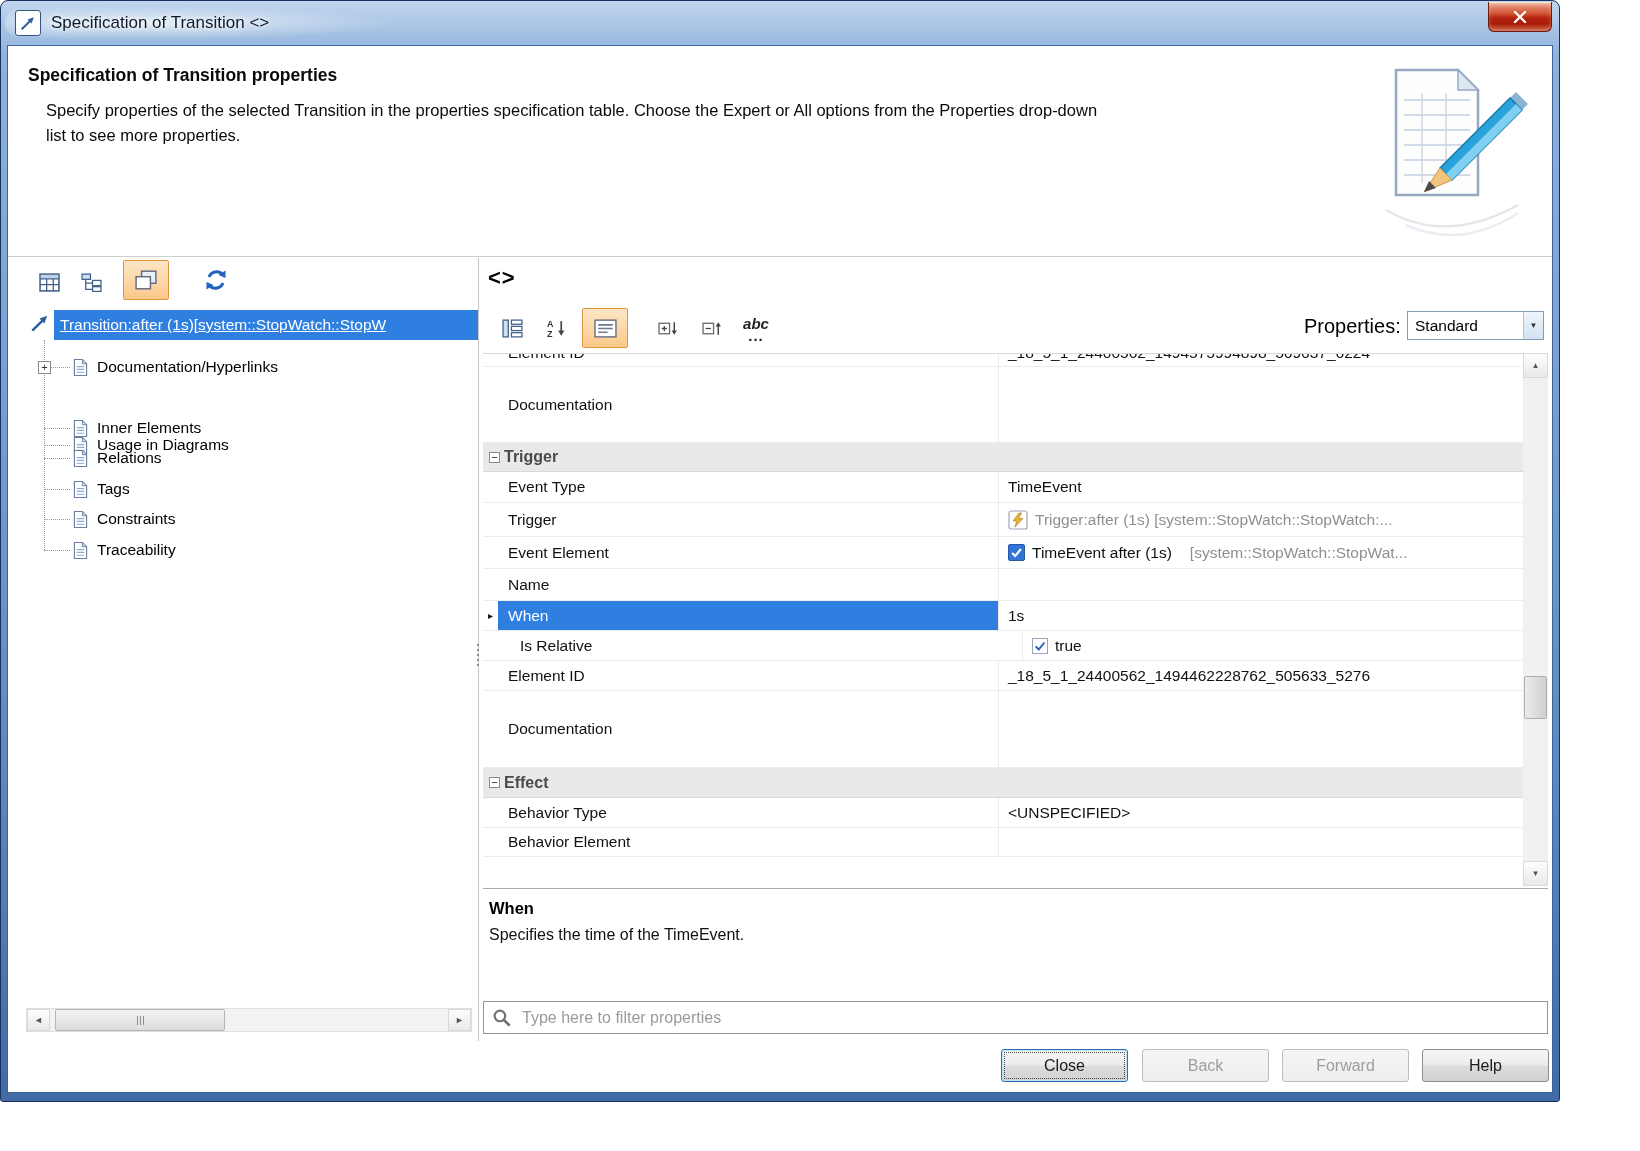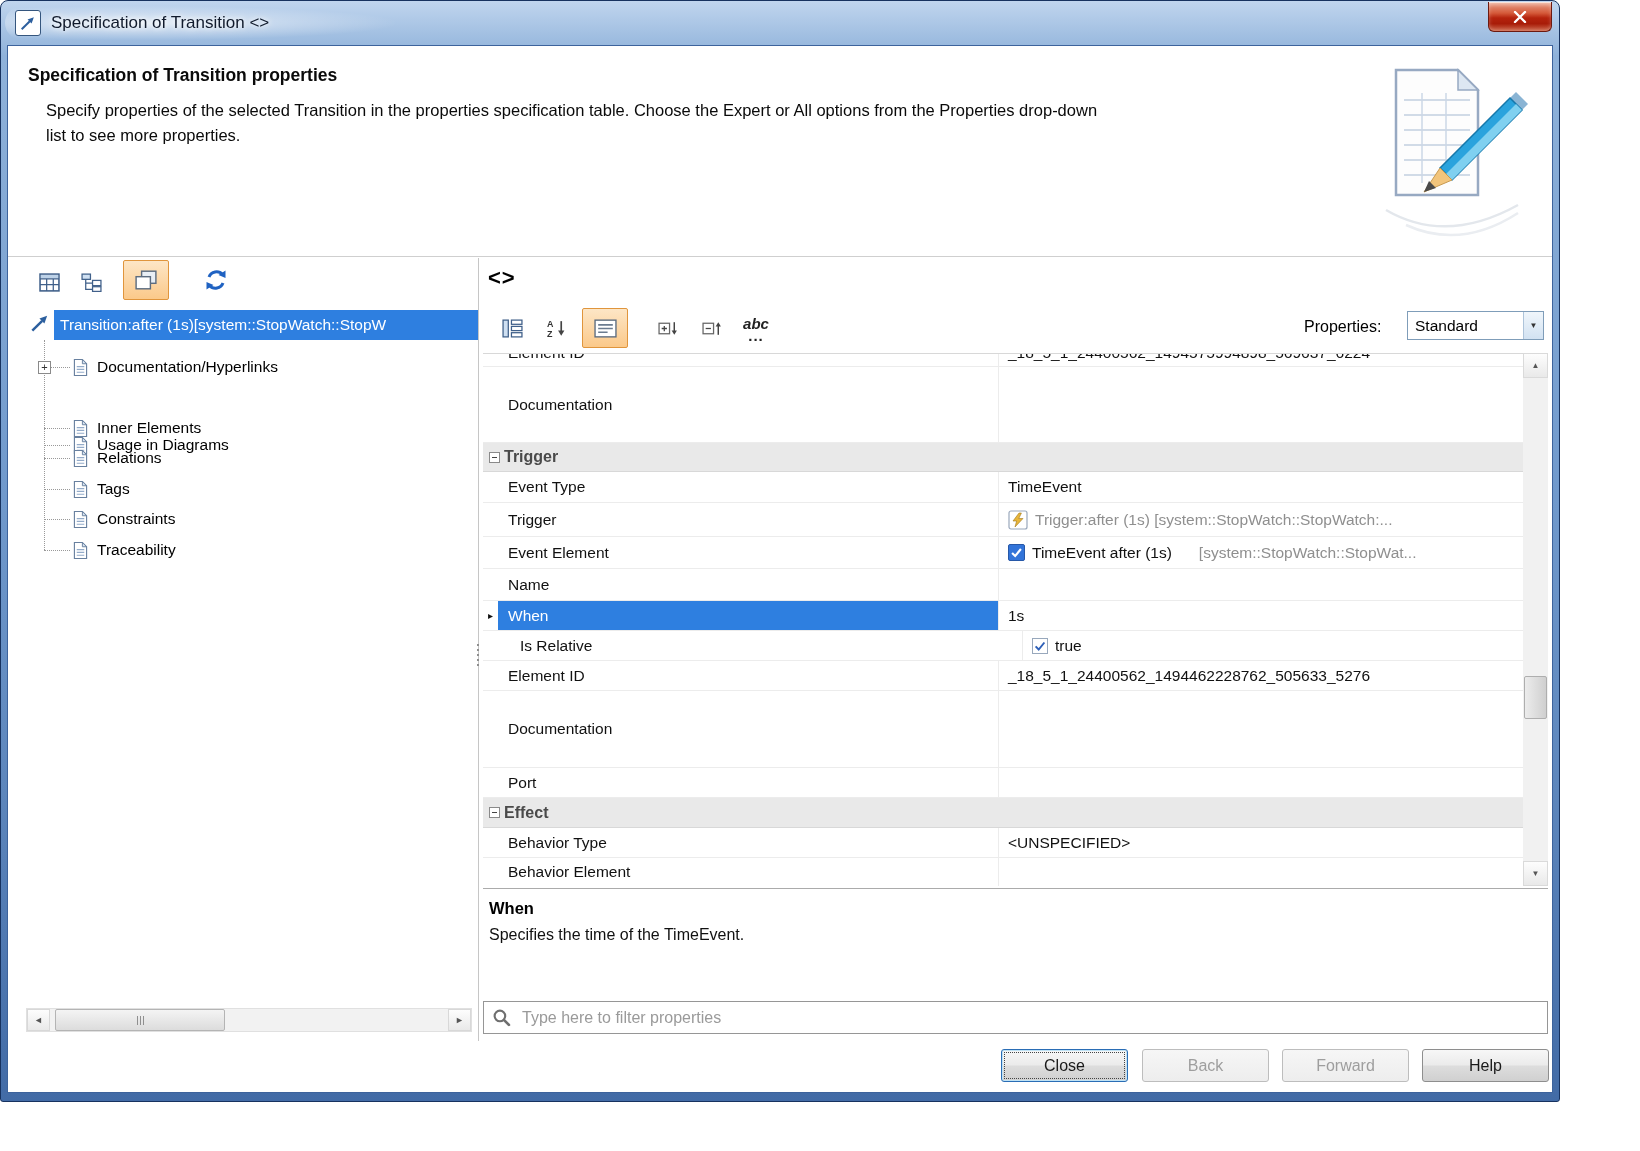--- a/index.html
+++ b/index.html
@@ -40,21 +40,21 @@
   .header-desc span{display:block;white-space:nowrap;}
   .header-art{position:absolute;left:1358px;top:14px;}
 
   
   .tool{position:absolute;width:38px;height:36px;top:218px;display:grid;place-items:center;cursor:pointer;}
   .tool-sel{position:absolute;width:46px;height:40px;top:214px;display:grid;place-items:center;cursor:pointer;
     background:linear-gradient(180deg,#fde6c6,#fbc98a);border:1px solid #e0953c;border-radius:2px;}
 
   .tree-root-icon{position:absolute;left:21px;top:266px;width:22px;height:22px;}
   .tree-root-sel{position:absolute;left:46px;top:264px;width:424px;height:30px;background:#2e7fe0;color:#fff;
-    font-size:15.5px;line-height:30px;padding-left:6px;white-space:nowrap;overflow:hidden;cursor:default;}
+    font-size:15.5px;line-height:30px;padding-left:6px;white-space:nowrap;overflow:hidden;cursor:default;text-decoration:underline;}
   .tree-vline{position:absolute;left:36px;top:294px;height:210px;width:0;border-left:1px dotted #999;}
   .tree-item{position:absolute;left:36px;height:30px;display:flex;align-items:center;cursor:default;}
   .tree-item .stub{width:26px;height:1px;border-top:1px dotted #999;margin-right:3px;flex:none;}
   .tree-item .doc-ic{flex:none;margin-right:9px;}
   .tree-label{font-size:15.5px;color:#000;white-space:nowrap;}
   .expander{position:absolute;left:30px;top:315px;width:13px;height:13px;border:1px solid #8a8a8a;background:#fff;
     font-size:11px;line-height:10px;text-align:center;color:#333;z-index:2;cursor:pointer;}
 
   .hscroll{position:absolute;left:18px;top:962px;width:446px;height:24px;background:#f2f2f2;
     border:1px solid #e0e0e0;display:flex;}
@@ -74,38 +74,38 @@
 
   
   .rp-title{position:absolute;left:480px;top:219px;font-size:22px;font-weight:bold;color:#000;letter-spacing:1px;}
   .rtool{position:absolute;top:263px;width:38px;height:38px;display:grid;place-items:center;cursor:pointer;}
   .rtool-sel{position:absolute;top:262px;width:46px;height:40px;display:grid;place-items:center;cursor:pointer;
     background:linear-gradient(180deg,#fde6c6,#fbc98a);border:1px solid #e0953c;border-radius:2px;}
   .abc-btn{position:absolute;top:263px;width:46px;height:40px;display:flex;flex-direction:column;align-items:center;
     justify-content:center;cursor:pointer;color:#222;}
   .abc-top{font-size:15px;font-style:italic;font-weight:bold;line-height:14px;}
   .abc-dots{font-size:15px;font-weight:bold;line-height:10px;letter-spacing:1px;}
-  .props-label{position:absolute;left:1296px;top:266px;height:29px;line-height:29px;font-size:16px;color:#000;}
+  .props-label{position:absolute;left:1296px;top:266px;height:29px;line-height:29px;font-size:20px;color:#000;}
   .combo{position:absolute;left:1399px;top:265px;width:137px;height:29px;border:1px solid #7f9db9;background:#fff;
     display:flex;align-items:center;cursor:pointer;}
   .combo-text{flex:1;padding-left:7px;font-size:15.5px;color:#000;white-space:nowrap;overflow:hidden;}
   .combo-btn{width:20px;align-self:stretch;background:linear-gradient(180deg,#f0f6fb,#d2e2f2);
     border-left:1px solid #aec4da;display:grid;place-items:center;font-size:8px;color:#333;}
 
   
   .ptable{position:absolute;left:475px;top:307px;width:1040px;height:533px;overflow:hidden;
     border-top:1px solid #d8d8d8;font-size:15.5px;color:#111;}
   .prow{display:flex;align-items:stretch;border-bottom:1px solid #ececec;}
   .pgut{width:15px;flex:none;display:grid;place-items:center;font-size:10px;color:#111;}
   .pname{width:500px;flex:none;display:flex;align-items:center;padding-left:10px;white-space:nowrap;overflow:hidden;}
   .pval{flex:1;display:flex;align-items:center;padding-left:9px;border-left:1px solid #ececec;
     white-space:nowrap;overflow:hidden;}
   .sel .pname{background:#2e7fe0;color:#fff;}
   .gray{color:#8f8f8f;}
-  .ml5{margin-left:18px;padding-left:9px;}
+  .ml5{margin-left:9px;padding-left:9px;}
   .mr7{margin-right:7px;}
   .clipped{position:relative;overflow:hidden;}
   .clipped .inner{position:absolute;left:0;top:-16px;width:100%;height:29px;display:flex;align-items:stretch;}
   .psection{display:flex;align-items:center;background:#e9e9e9;border-bottom:1px solid #d8d8d8;
     padding-left:6px;gap:4px;font-weight:bold;color:#4a4a4a;font-size:16px;}
   .collapse-box{width:11px;height:11px;border:1px solid #8a8a8a;background:#fff;position:relative;flex:none;cursor:pointer;}
   .collapse-box::after{content:"";position:absolute;left:2px;top:4px;width:5px;height:1px;background:#444;}
   .cb-filled{width:17px;height:17px;background:#3274d9;border:1px solid #2758a8;border-radius:2px;
     display:grid;place-items:center;flex:none;cursor:pointer;}
   .cb-light{width:16px;height:16px;background:#fff;border:1px solid #98a8bc;display:grid;place-items:center;
@@ -444,25 +444,20 @@
         <div class="pname">Element ID</div>
         <div class="pval">_18_5_1_24400562_1494462228762_505633_5276</div>
       </div>
 
       <div class="prow" style="height:77px;">
         <div class="pgut"></div>
         <div class="pname">Documentation</div>
         <div class="pval"></div>
       </div>
 
-      <div class="prow" style="height:30px;">
-        <div class="pgut"></div>
-        <div class="pname">Port</div>
-        <div class="pval"></div>
-      </div>
 
       <div class="psection" style="height:30px;">
         <span class="collapse-box"></span>
         <span>Effect</span>
       </div>
 
       <div class="prow" style="height:30px;">
         <div class="pgut"></div>
         <div class="pname">Behavior Type</div>
         <div class="pval">&lt;UNSPECIFIED&gt;</div>

